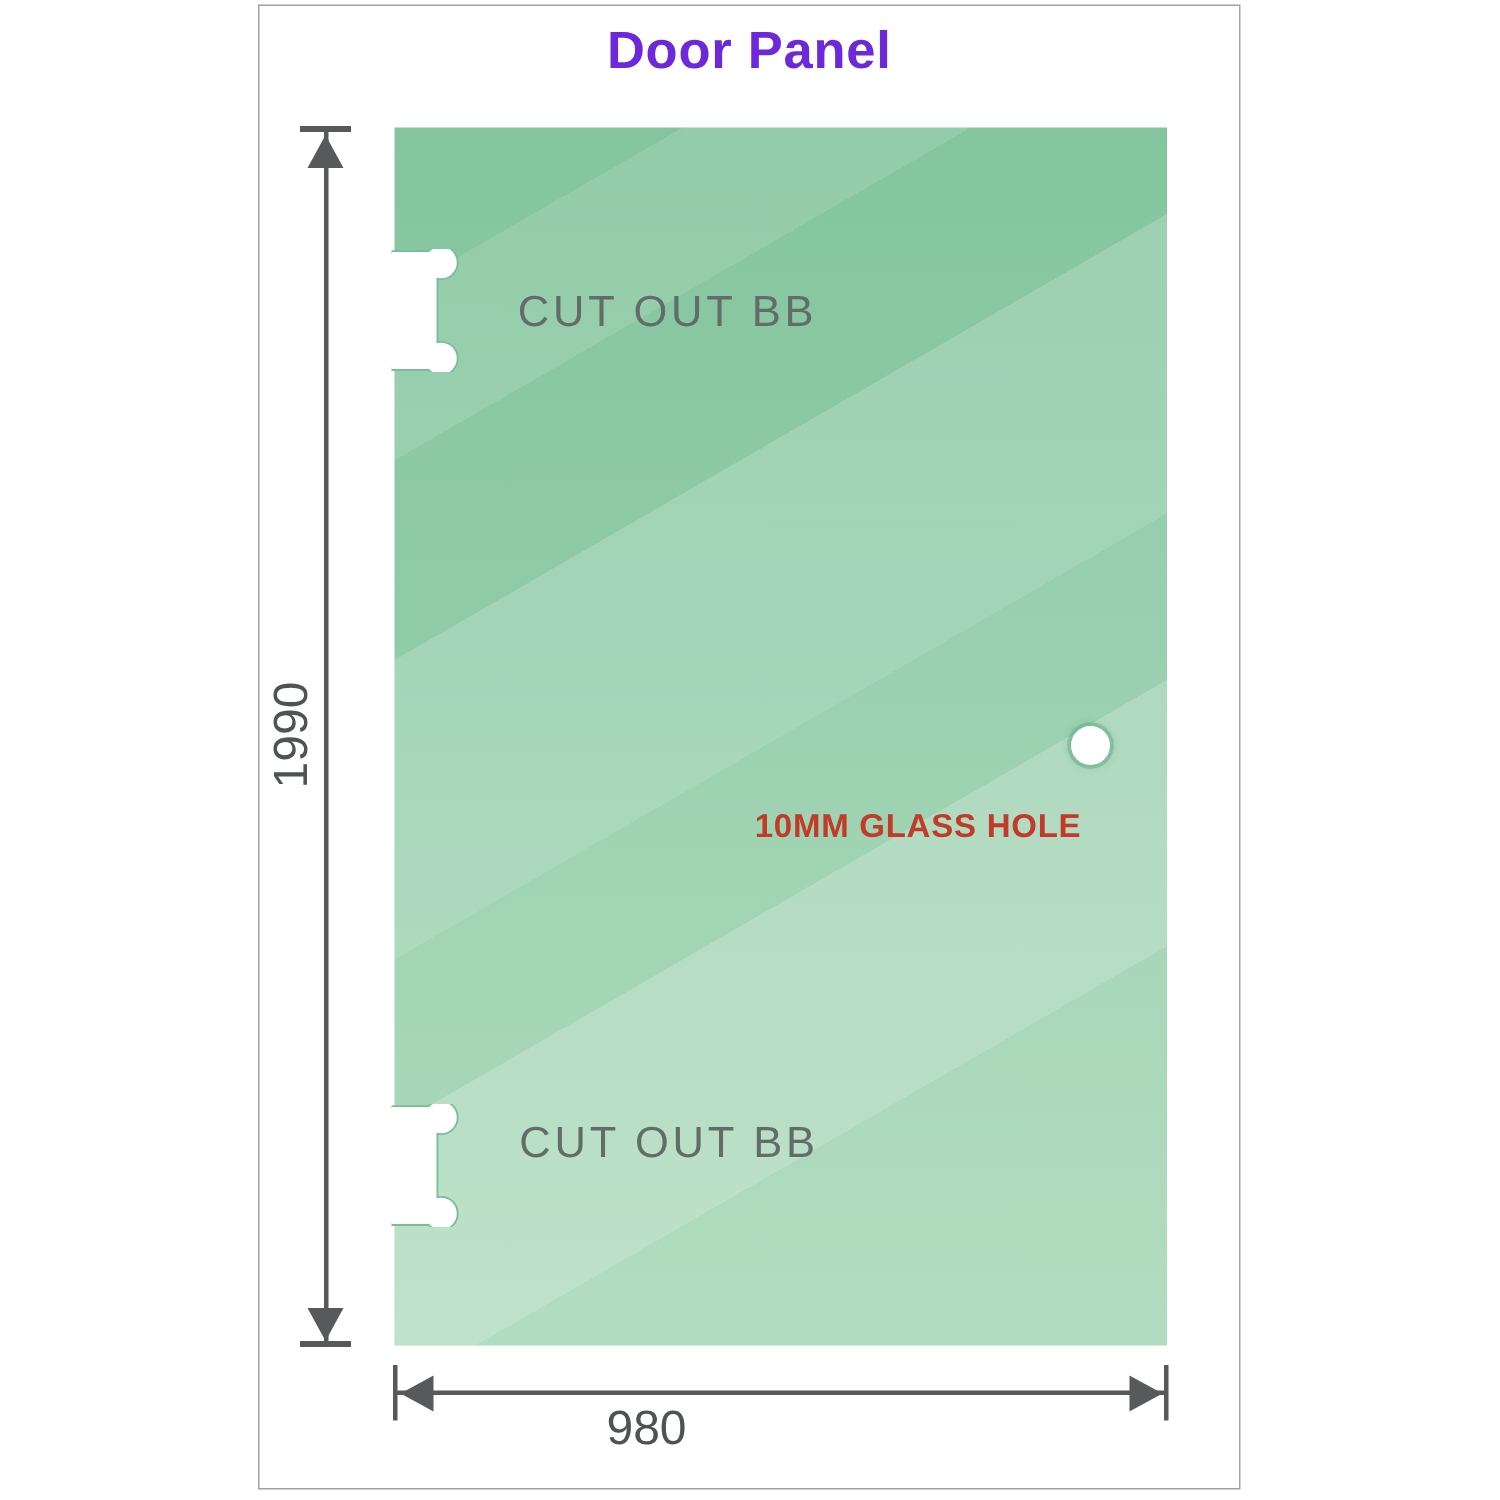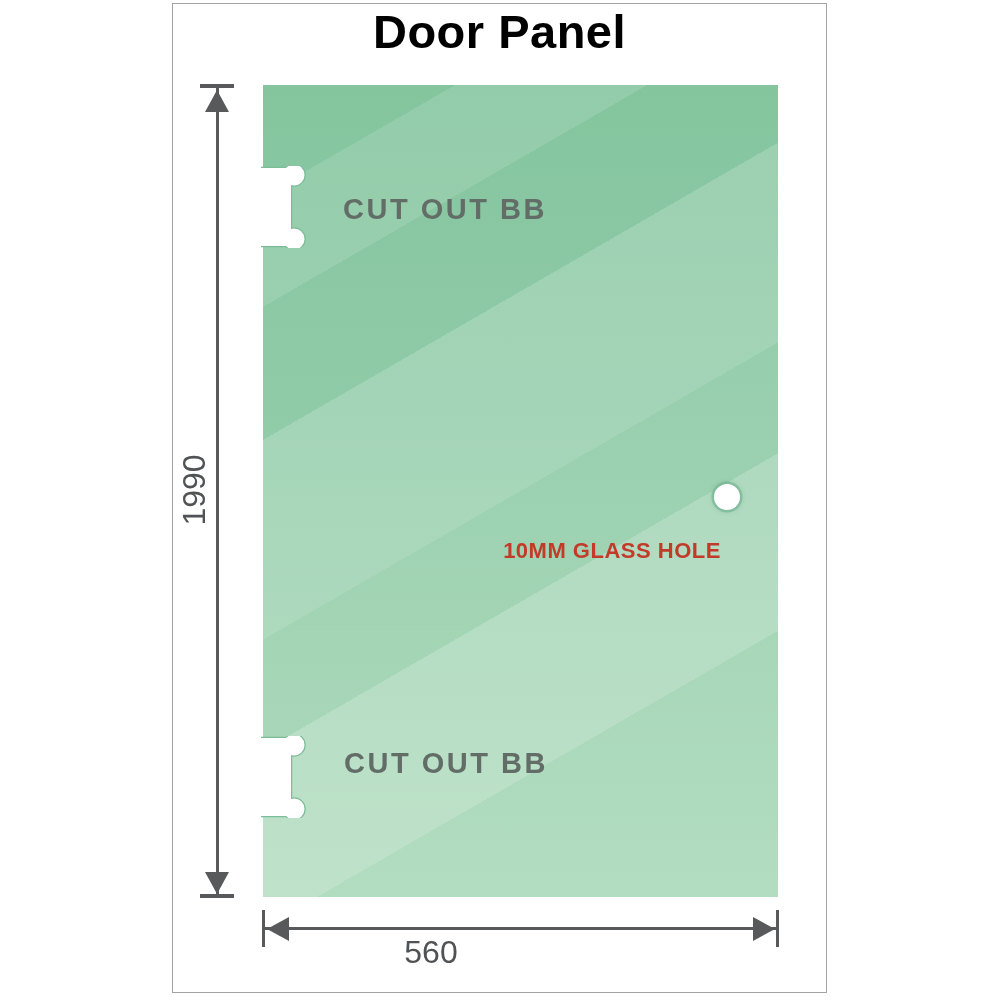--- a/index.html
+++ b/index.html
@@ -15,26 +15,26 @@
   .frame {
     position:absolute;
     left:172px; top:3px;
     width:655px; height:990px;
     border:1.5px solid #a2a2a2;
     background:#ffffff;
   }
   
   .title {
     position:absolute;
-    left:172px; top:4px; width:655px;
+    left:172px; top:14px; width:655px;
     text-align:center;
-    font-size:47px;
+    font-size:35px;
     font-weight:bold;
     letter-spacing:0.5px;
-    color:#000000;
+    color:#6d28d9;
   }
   
   .glass {
     position:absolute;
     left:263px; top:85px;
     width:515px; height:812px;
     background:
       linear-gradient(150deg,
         rgba(255,255,255,0) 0%,
         rgba(255,255,255,0) 10%,
@@ -56,21 +56,21 @@
     position:absolute;
     left:-2px;
     width:46px; height:82px;
   }
   .cutout.top { top:81px; }
   .cutout.bottom { top:651px; }
   .cutout-label {
     position:absolute;
     transform:translate(-50%,-50%);
     font-size:29px;
-    font-weight:700;
+    font-weight:400;
     letter-spacing:2.5px;
     color:#636d67;
     white-space:nowrap;
   }
   .cutout-label.top { left:182px; top:124px; }
   .cutout-label.bottom { left:183px; top:678px; }
   .hole {
     position:absolute;
     left:451px; top:399px;
     width:26px; height:26px;
@@ -197,16 +197,16 @@
     <div class="tri down"></div>
     <div class="dim-label height">1990</div>
   </div>
 
   <div>
     <div class="dim hdim-cap left"></div>
     <div class="dim hdim-cap right"></div>
     <div class="dim hdim-line"></div>
     <div class="tri left"></div>
     <div class="tri right"></div>
-    <div class="dim-label width">560</div>
+    <div class="dim-label width">980</div>
   </div>
 
 </div>
 
 </body></html>

